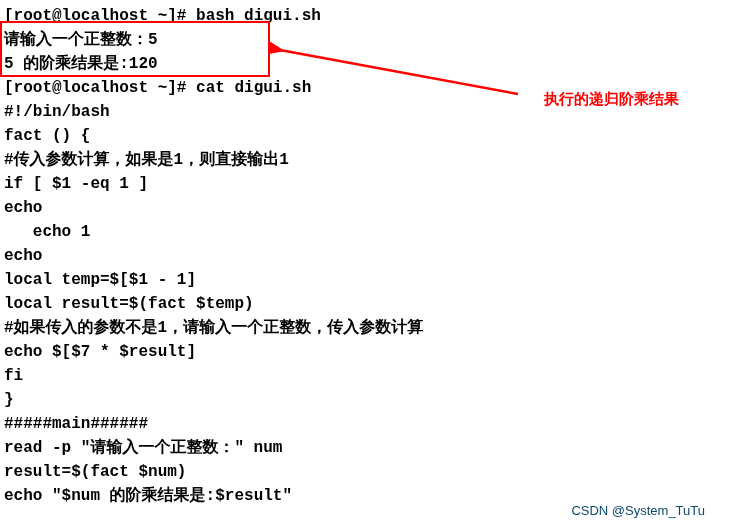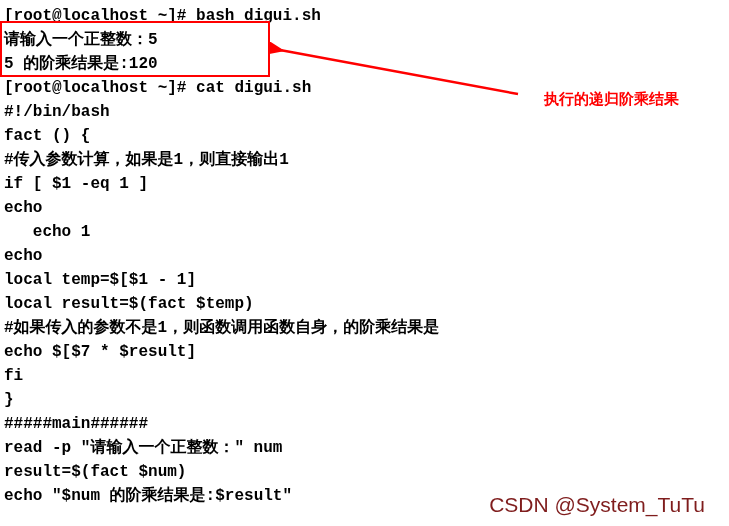--- a/index.html
+++ b/index.html
@@ -31,44 +31,44 @@
       font-weight: bold;
       font-family: 'SimSun', 'Microsoft YaHei', sans-serif;
       font-size: 15px;
     }
     .arrow-svg {
       position: absolute;
       pointer-events: none;
     }
     .watermark {
       position: absolute;
-      color: #7f1d1d;
+      color: #0c4a6e;
       font-family: Arial, sans-serif;
-      font-size: 21px;
+      font-size: 13px;
       right: 24px;
       bottom: 6px;
     }
   </style>
 </head>
 <body>
 
 <div class="line">[root@localhost ~]# bash digui.sh</div>
 <div class="line">请输入一个正整数：5</div>
 <div class="line">5 的阶乘结果是:120</div>
 <div class="line">[root@localhost ~]# cat digui.sh</div>
 <div class="line">#!/bin/bash</div>
 <div class="line">fact () {</div>
 <div class="line">#传入参数计算，如果是1，则直接输出1</div>
 <div class="line">if [ $1 -eq 1 ]</div>
 <div class="line">echo</div>
 <div class="line">   echo 1</div>
 <div class="line">echo</div>
 <div class="line">local temp=$[$1 - 1]</div>
 <div class="line">local result=$(fact $temp)</div>
-<div class="line">#如果传入的参数不是1，则函数调用函数自身，的阶乘结果是</div>
+<div class="line">#如果传入的参数不是1，请输入一个正整数，传入参数计算</div>
 <div class="line">echo $[$7 * $result]</div>
 <div class="line">fi</div>
 <div class="line">}</div>
 <div class="line">#####main######</div>
 <div class="line">read -p "请输入一个正整数：" num</div>
 <div class="line">result=$(fact $num)</div>
 <div class="line">echo "$num 的阶乘结果是:$result"</div>
 
 <div class="highlight-box" style="left:0px; top:21px; width:266px; height:52px;"></div>
 

